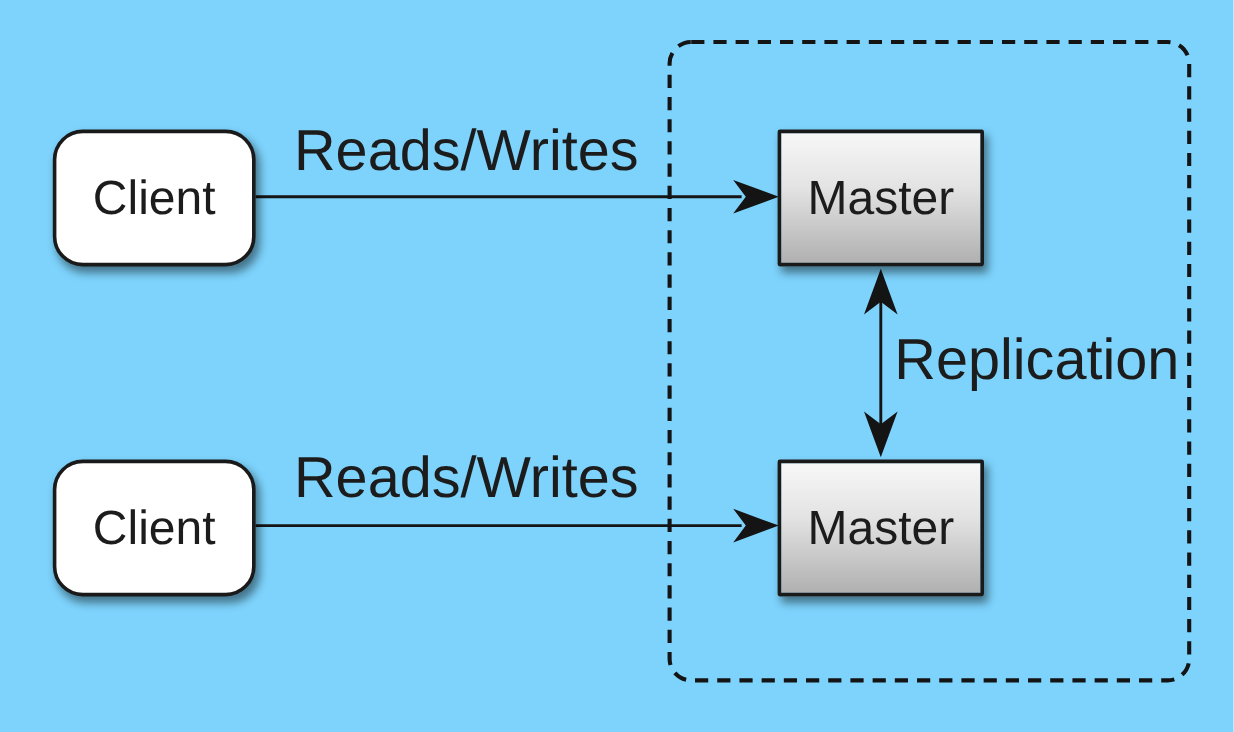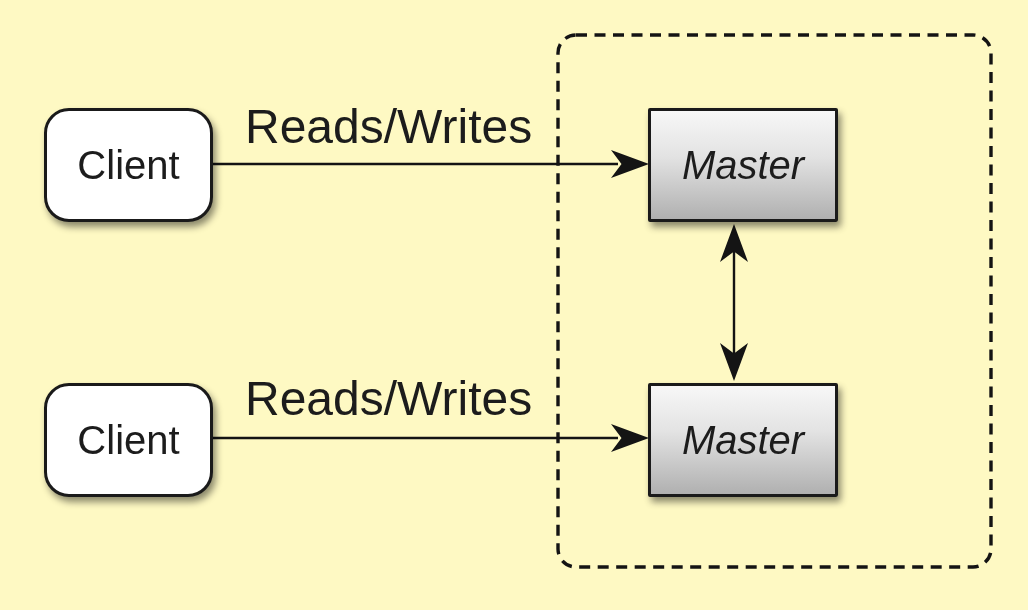--- a/index.html
+++ b/index.html
@@ -4,21 +4,21 @@
 <style>
   html, body {
     margin: 0;
     padding: 0;
     background: #ffffff;
   }
   .canvas {
     position: relative;
     width: 1028px;
     height: 610px;
-    background: #fef9c3;
+    background: #7dd3fc;
     font-family: "Liberation Sans", sans-serif;
     color: #1c1c1c;
     overflow: hidden;
   }
   .connector-layer {
     position: absolute;
     left: 0;
     top: 0;
     z-index: 1;
   }
@@ -42,25 +42,24 @@
     left: 44px;
     width: 169px;
     height: 114px;
     border-radius: 25px;
     background: #ffffff;
   }
   .client-top { top: 108px; }
   .client-bottom { top: 383px; }
   .master-node {
     left: 648px;
-    width: 190px;
+    width: 172px;
     height: 114px;
     border-radius: 2px;
     background: linear-gradient(180deg, #f7f7f7 0%, #e3e3e3 42%, #b0b0b0 100%);
-    font-style: italic;
   }
   .master-top { top: 108px; }
   .master-bottom { top: 383px; }
   .edge-label {
     position: absolute;
     z-index: 3;
     font-size: 48px;
     line-height: 40px;
     text-align: center;
     color: #1c1c1c;
@@ -109,14 +108,15 @@
   </div>
 
   <div class="node master-node master-bottom">
     <span class="node-label">Master</span>
   </div>
 
   <div class="edge-label reads-writes-top">Reads/Writes</div>
 
   <div class="edge-label reads-writes-bottom">Reads/Writes</div>
 
+  <div class="edge-label replication-label">Replication</div>
 
 </div>
 
 </body></html>

